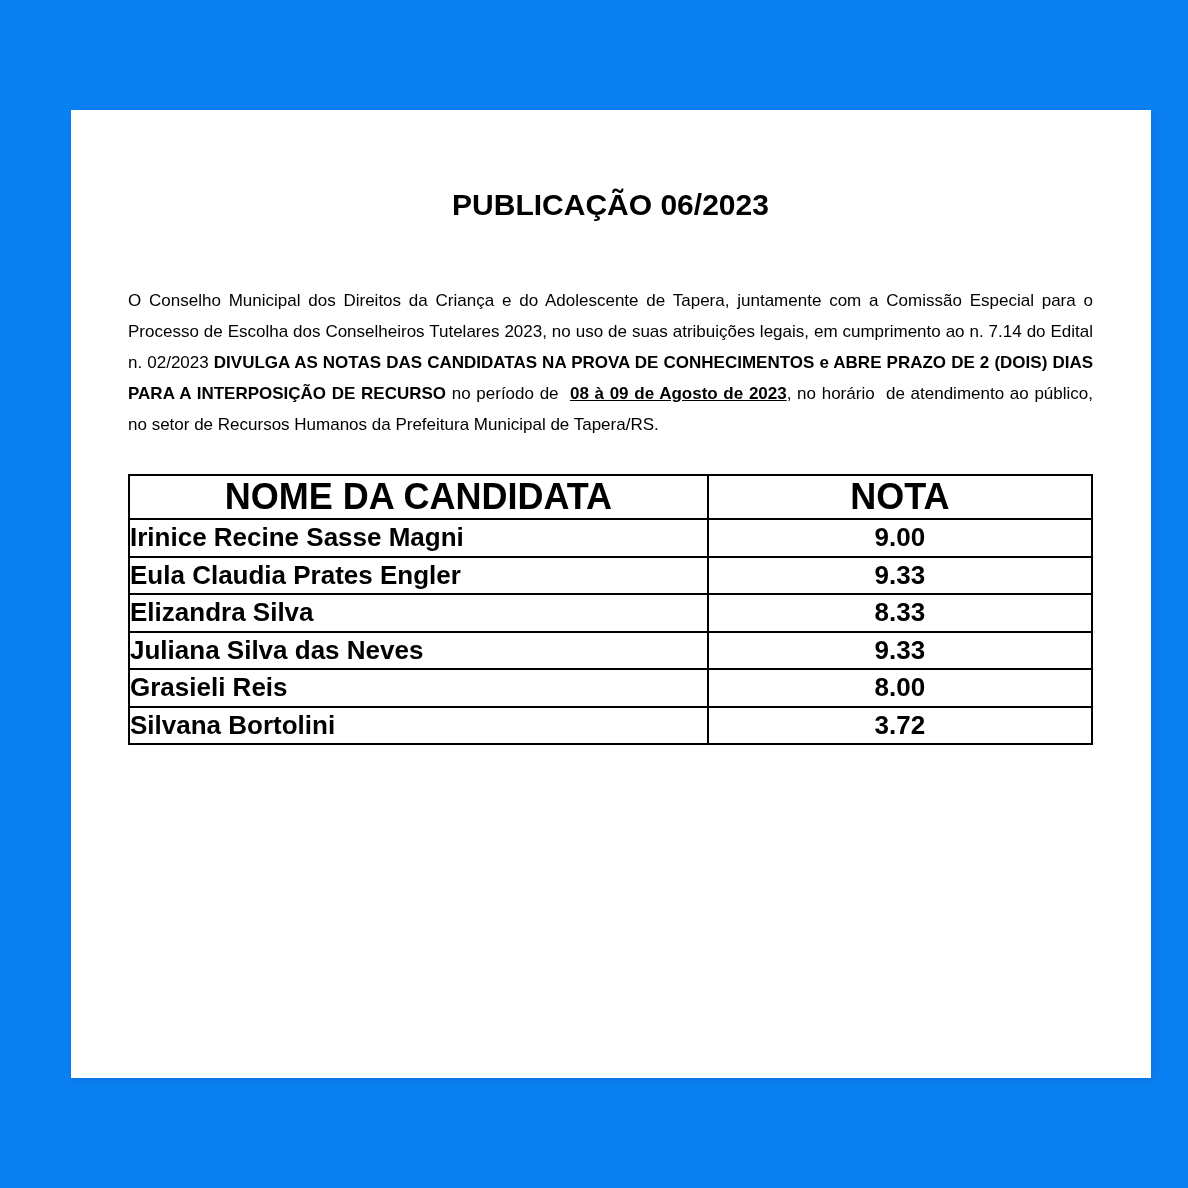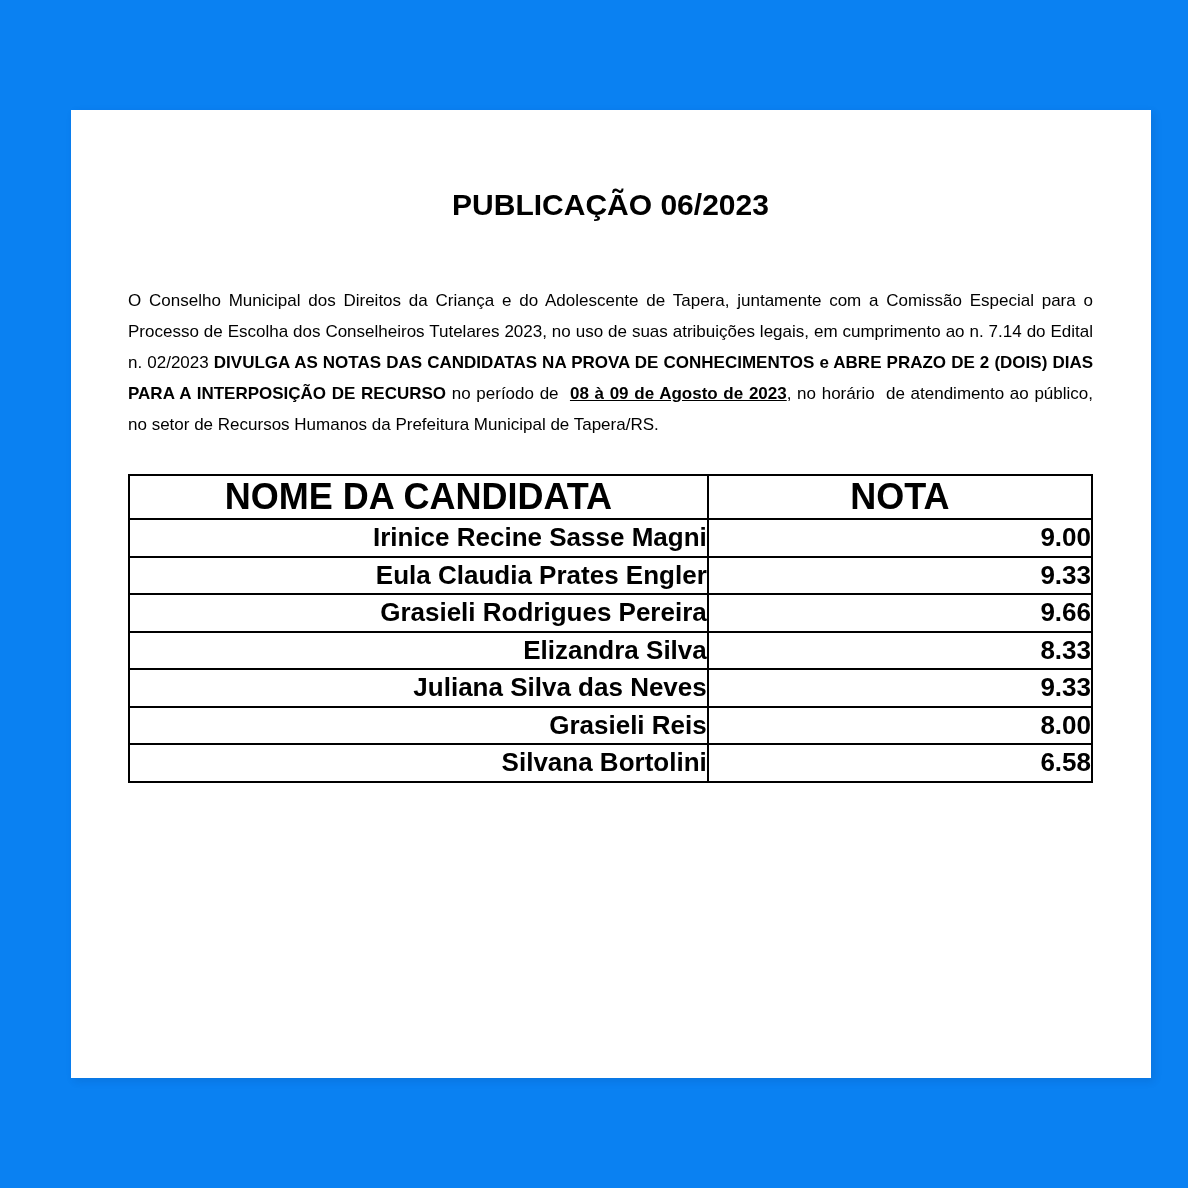--- a/index.html
+++ b/index.html
@@ -56,21 +56,20 @@
   .col-name { width: 60.1%; }
   .col-nota { width: 39.9%; }
   table.grades th,
   table.grades td {
     border: 2px solid #000;
     height: 35.5px;
     padding: 0;
     vertical-align: middle;
     overflow: hidden;
     white-space: nowrap;
-    text-align: right;
   }
   table.grades th {
     font-size: 36px;
     font-weight: bold;
     text-align: center;
   }
   table.grades td {
     font-size: 26px;
     font-weight: bold;
   }
@@ -107,35 +106,31 @@
     <tbody>
         <tr>
           <td class="name-cell">Irinice Recine Sasse Magni</td>
           <td class="nota-cell">9.00</td>
         </tr>
         <tr>
           <td class="name-cell">Eula Claudia Prates Engler</td>
           <td class="nota-cell">9.33</td>
         </tr>
         <tr>
-          <td class="name-cell">Grasieli Rodrigues Pereira</td>
-          <td class="nota-cell">9.66</td>
-        </tr>
-        <tr>
           <td class="name-cell">Elizandra Silva</td>
           <td class="nota-cell">8.33</td>
         </tr>
         <tr>
           <td class="name-cell">Juliana Silva das Neves</td>
           <td class="nota-cell">9.33</td>
         </tr>
         <tr>
           <td class="name-cell">Grasieli Reis</td>
           <td class="nota-cell">8.00</td>
         </tr>
         <tr>
           <td class="name-cell">Silvana Bortolini</td>
-          <td class="nota-cell">6.58</td>
+          <td class="nota-cell">3.72</td>
         </tr>
       </tbody>
   </table>
 
 </div>
 
 </body></html>

